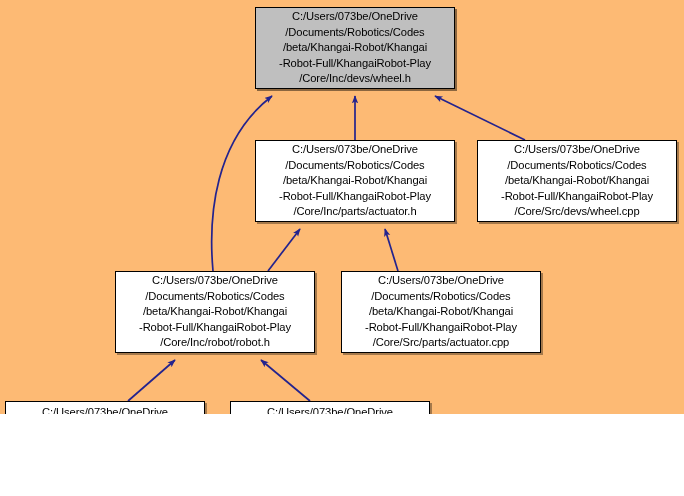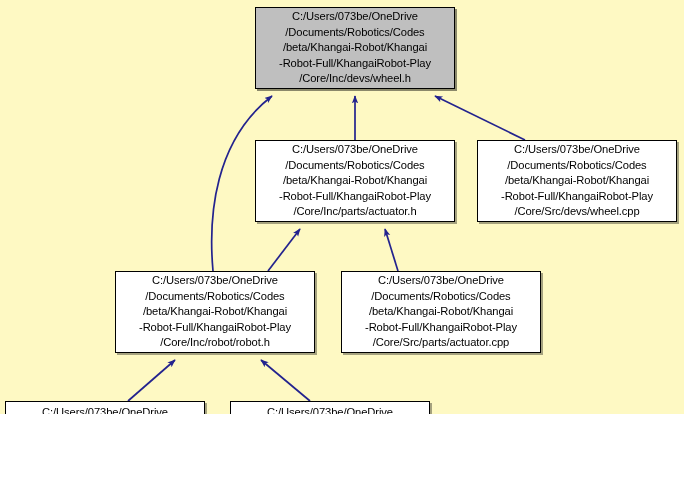--- a/index.html
+++ b/index.html
@@ -8,21 +8,21 @@
     background: #ffffff;
   }
   body {
     font-family: "Liberation Sans", sans-serif;
   }
   #graph {
     position: relative;
     width: 684px;
     height: 414px;
     overflow: hidden;
-    background: #fef9c3;
+    background: #fdba74;
   }
   #edges {
     position: absolute;
     left: 0;
     top: 0;
     width: 684px;
     height: 496px;
     pointer-events: none;
   }
   .node {

